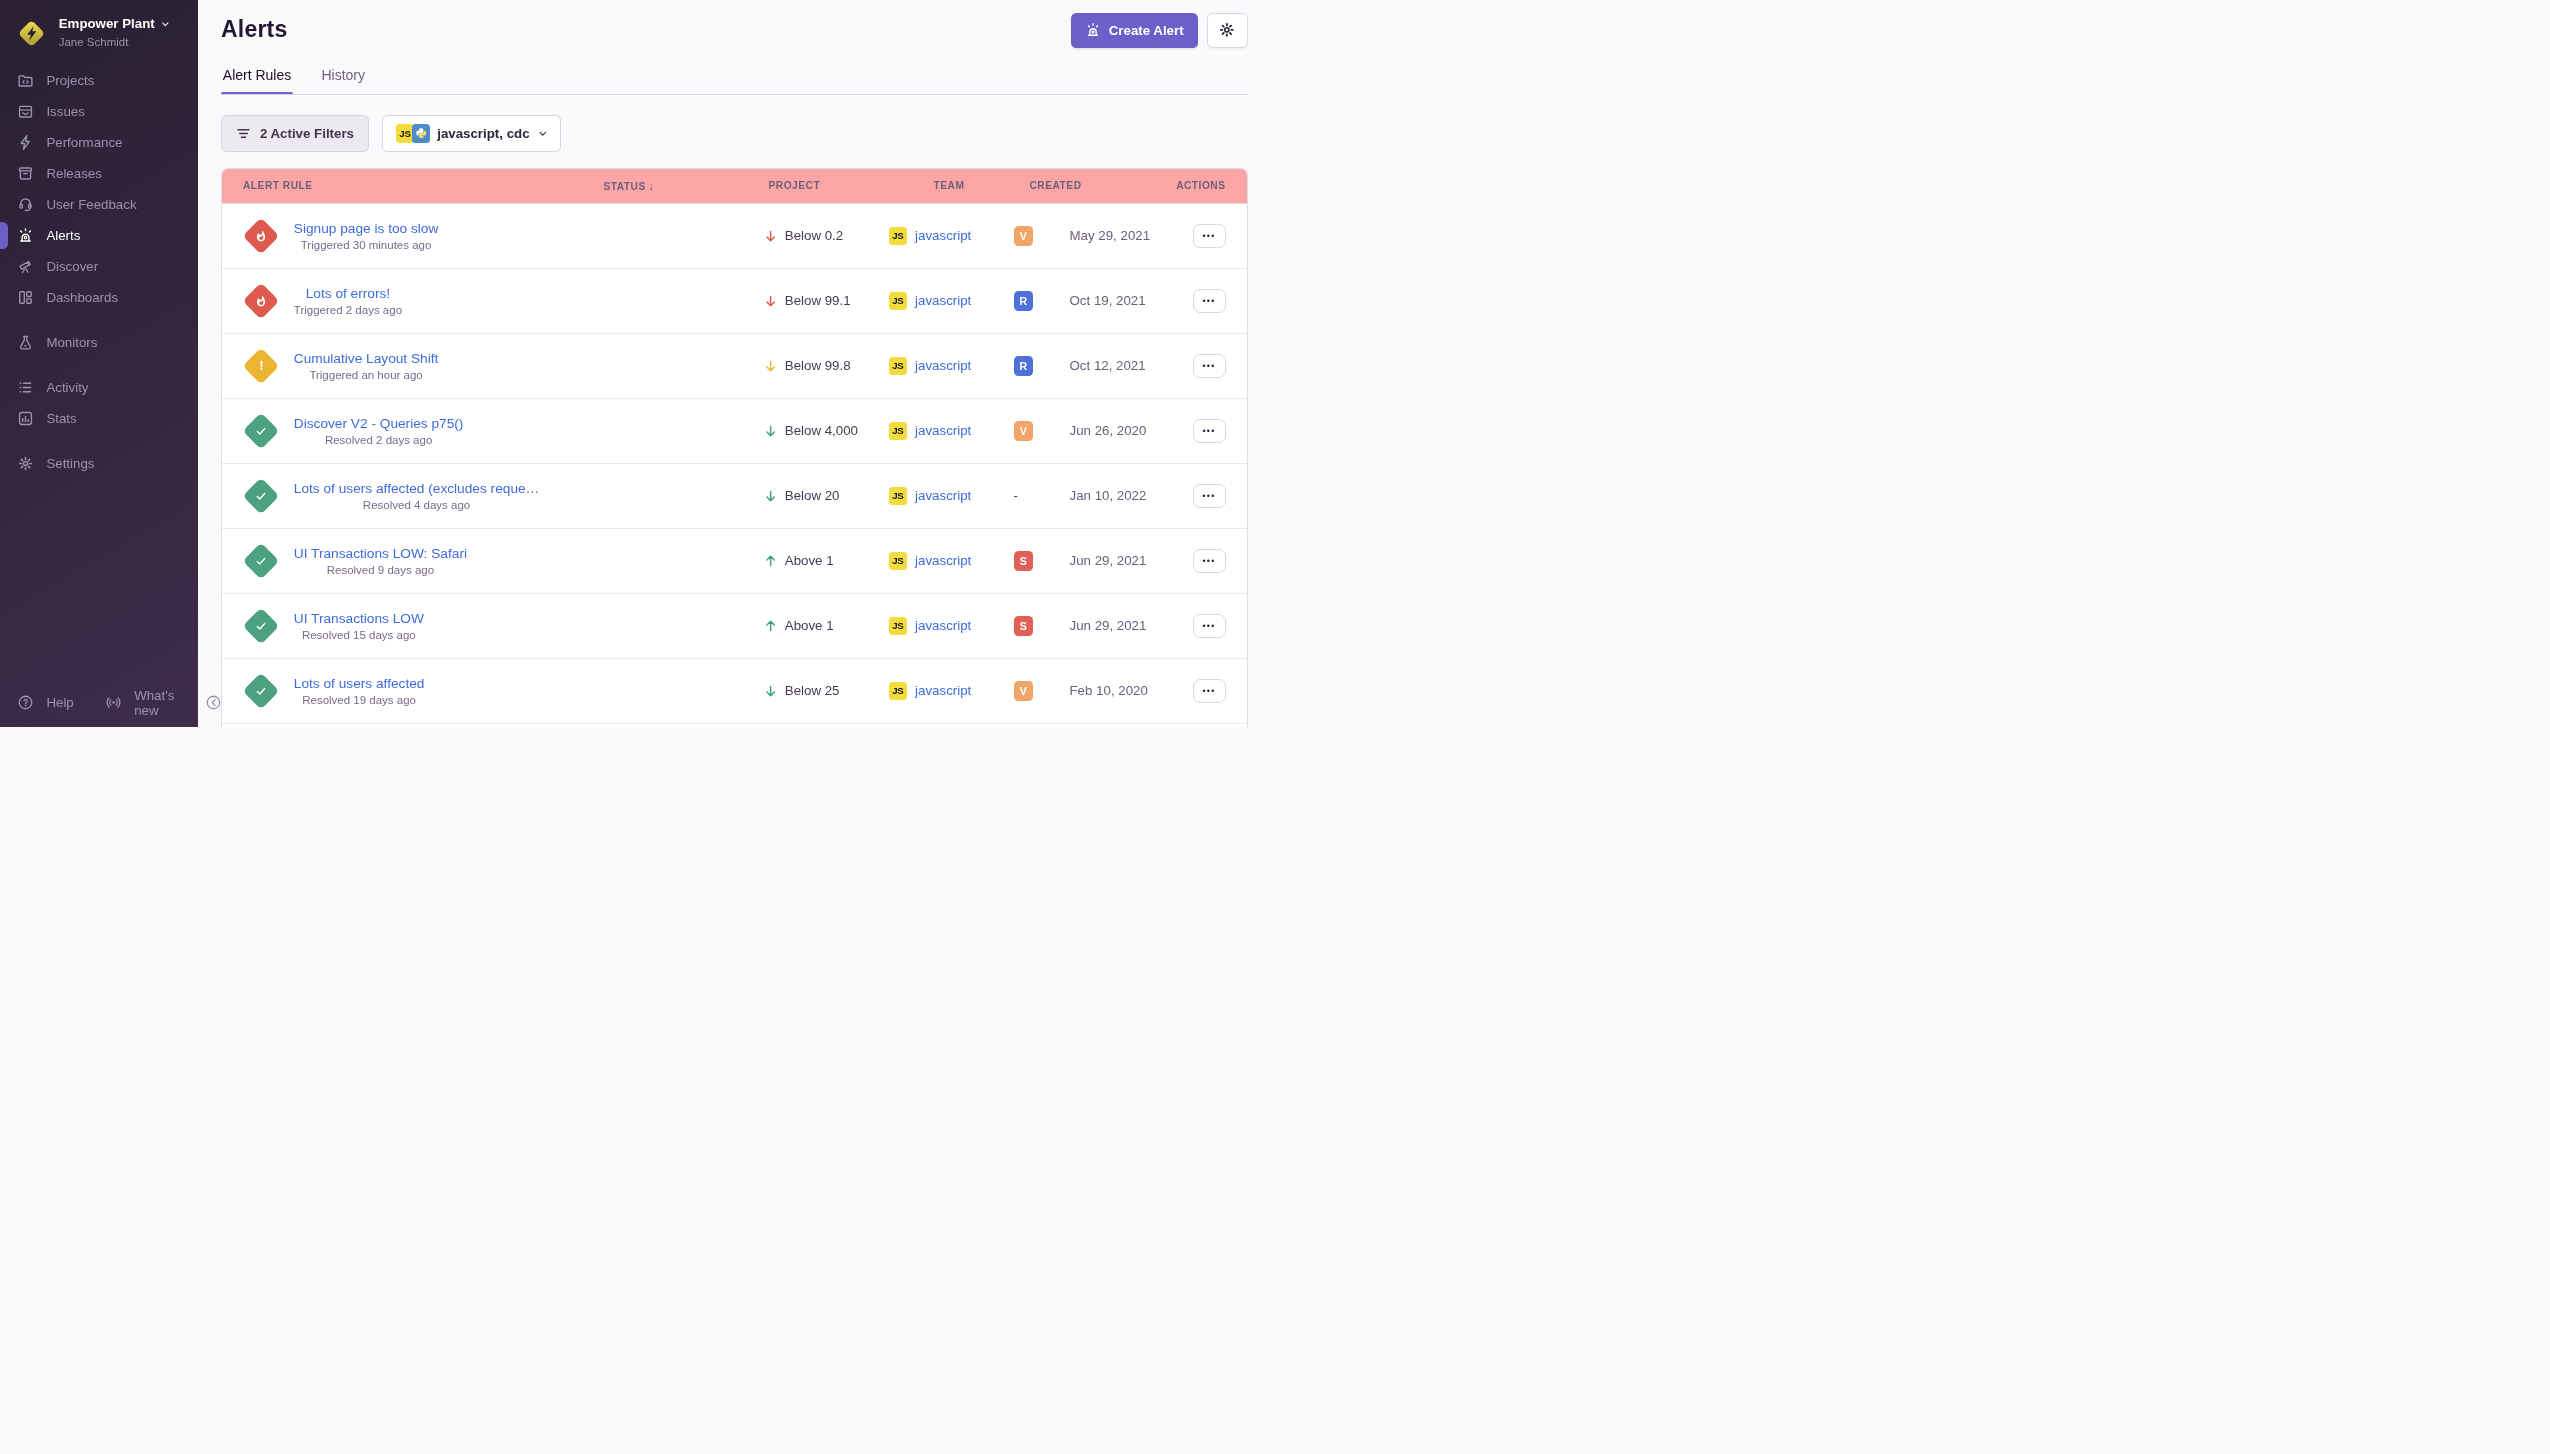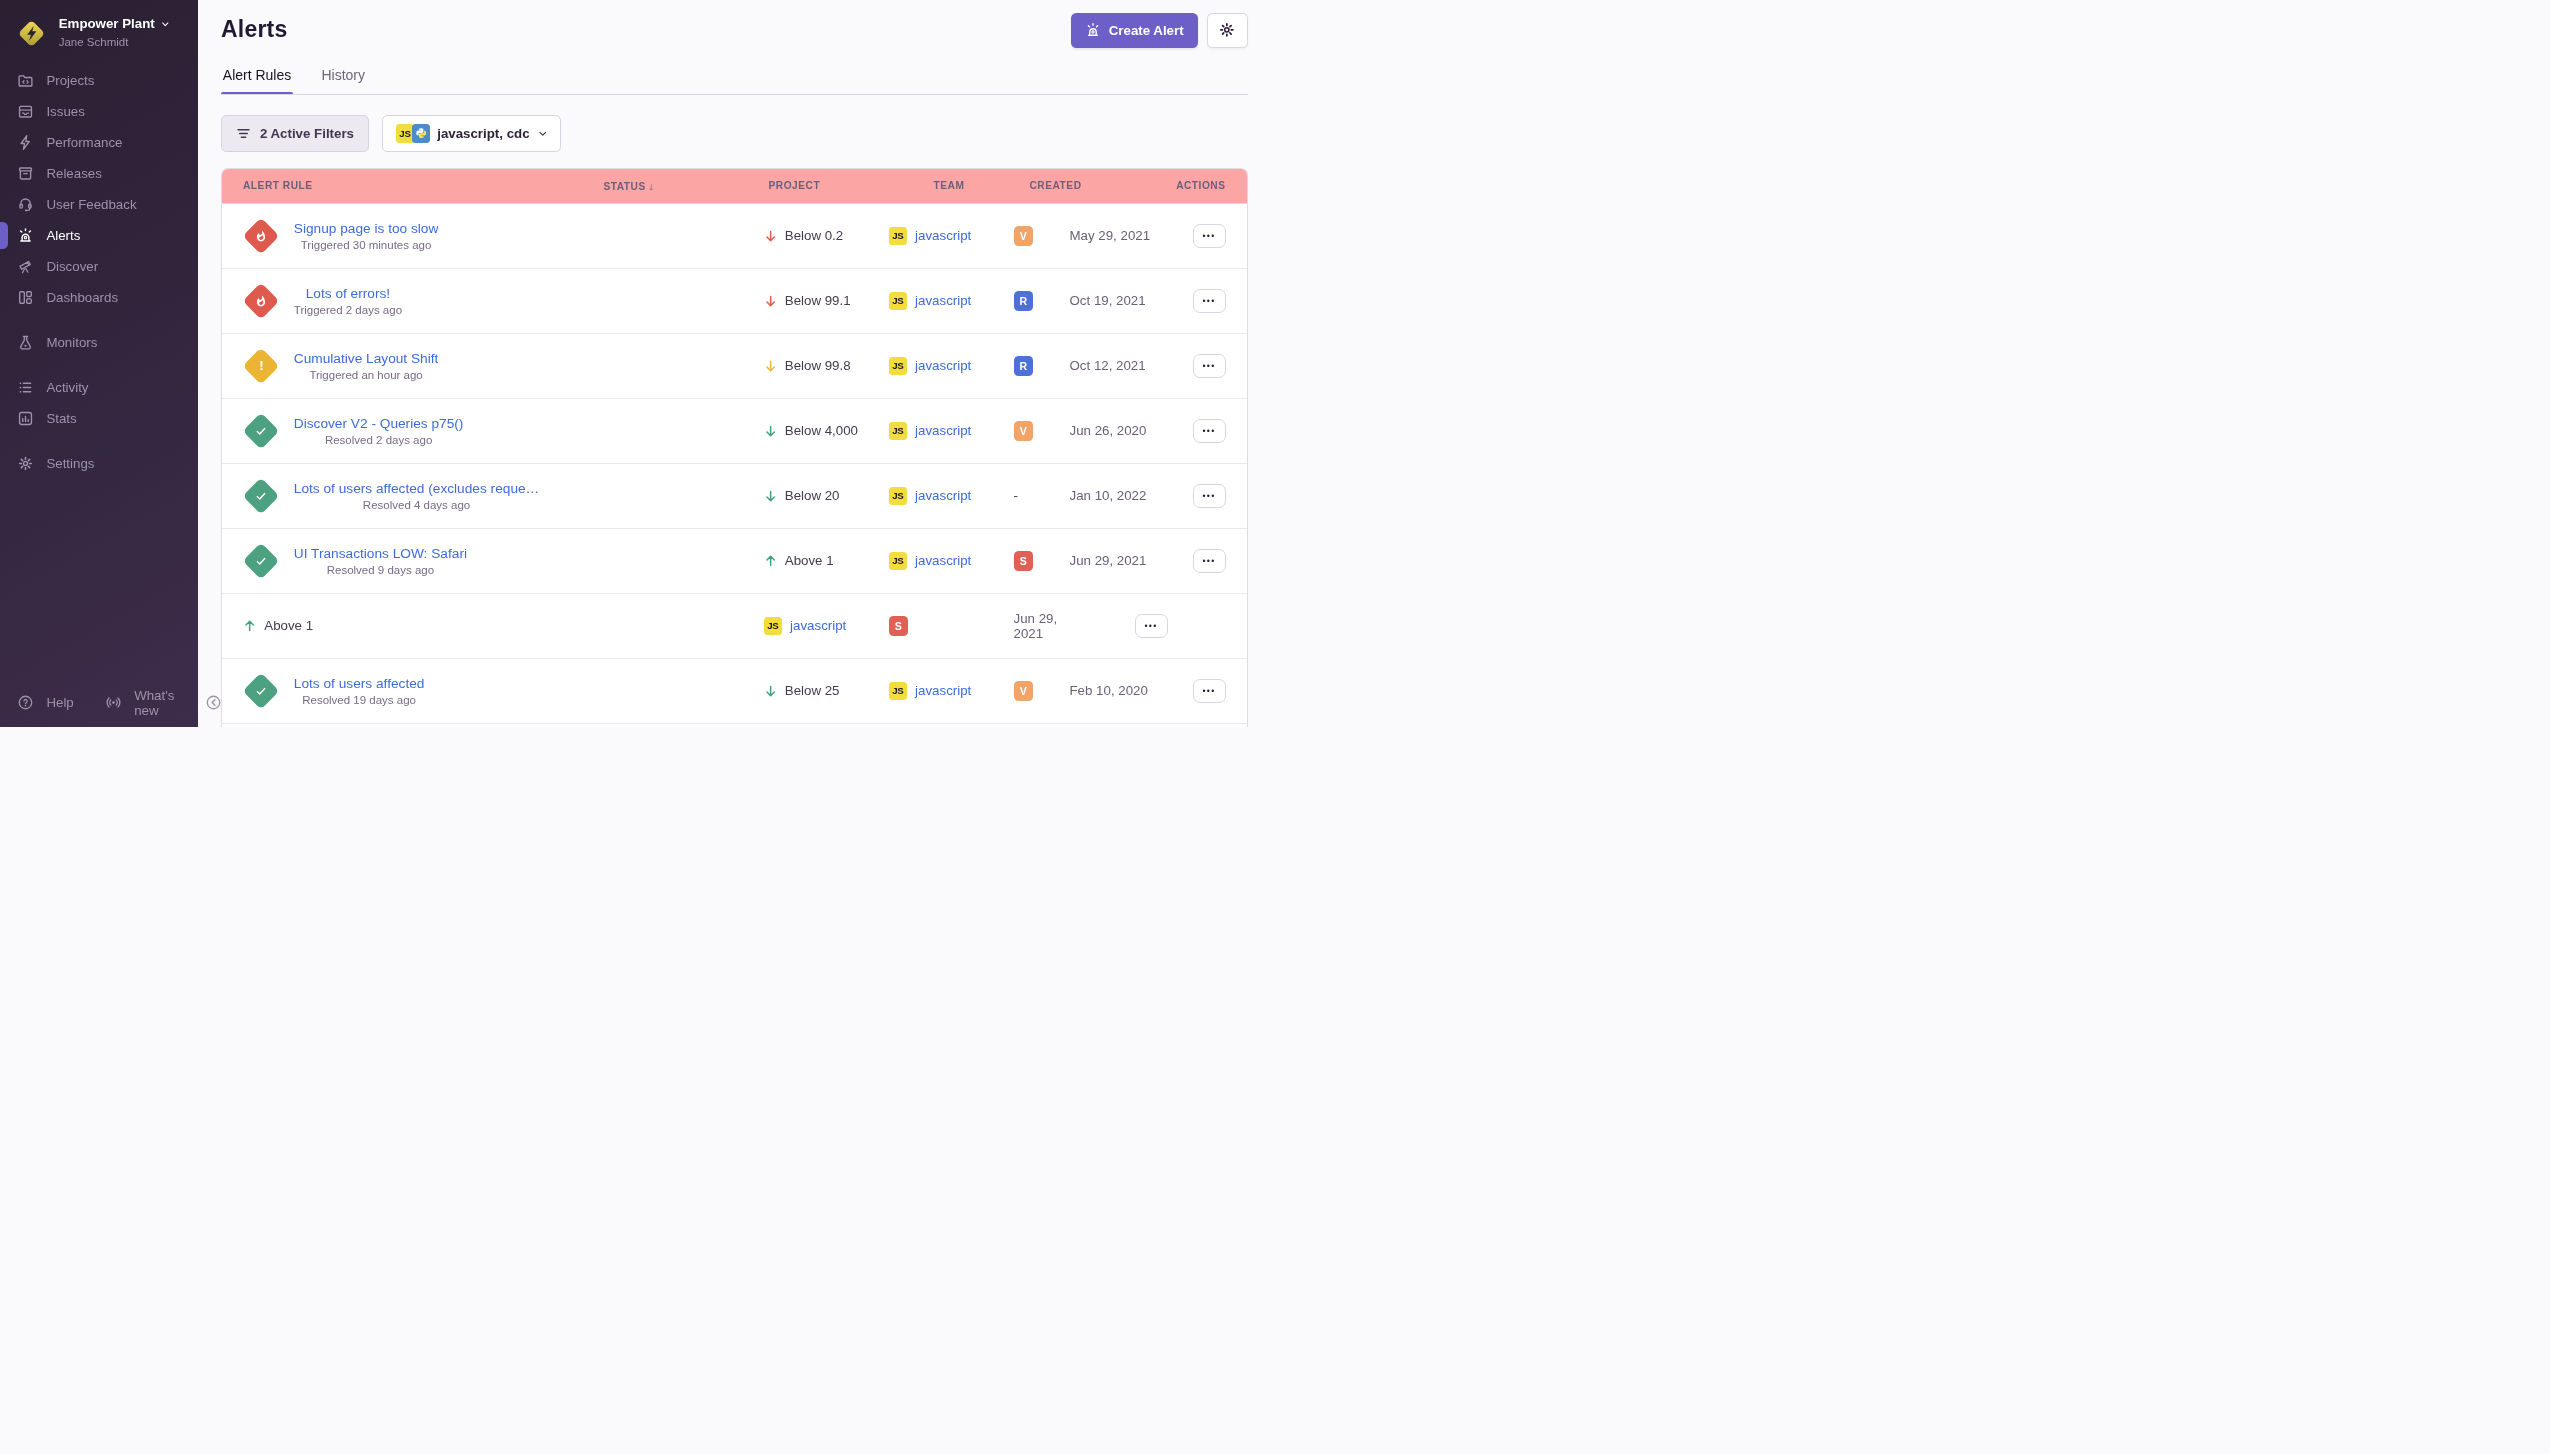--- a/index.html
+++ b/index.html
@@ -526,20 +526,32 @@
           <a class="proj-link">javascript</a>
         </div>
         <div class="cell-team"><span class="team-badge" data-team-color="red">S</span></div>
         <div class="cell-created">Jun 29, 2021</div>
         <div class="cell-actions">
             <button class="dots-btn"></button>
           </div>
       </div>
 
       <div class="grid-row trow">
+        <div class="cell-rule">
+          <div class="diamond" data-severity="resolved">
+
+            <span class="glyph check"><svg width="12.4" height="12.4" viewBox="0 0 20 20">
+                  <path d="M4 10.5l4 4 8-9" fill="none" stroke="#fff" stroke-width="2.2" stroke-linecap="round" stroke-linejoin="round"></path>
+                </svg></span>
+          </div>
+          <div class="rule-text">
+            <a class="rule-title">UI Transactions LOW</a>
+            <div class="rule-sub">Resolved 15 days ago</div>
+          </div>
+        </div>
         <div class="cell-status">
           <span class="trend" data-trend="green-up">
               <svg width="13.3" height="14" viewBox="0 0 16 16">
                 <use href="#trendArrow"></use>
               </svg>
             </span>
           <span>Above 1</span>
         </div>
         <div class="cell-project">
           <span class="js-badge">JS</span>

